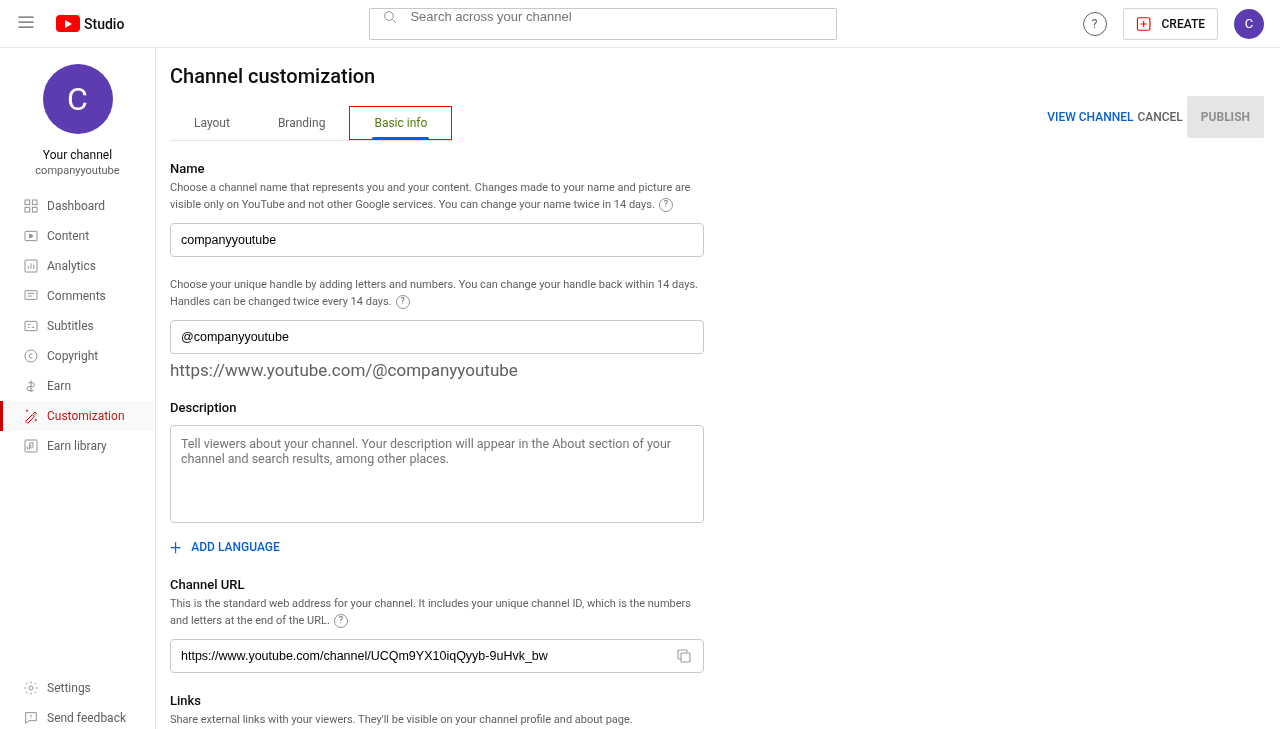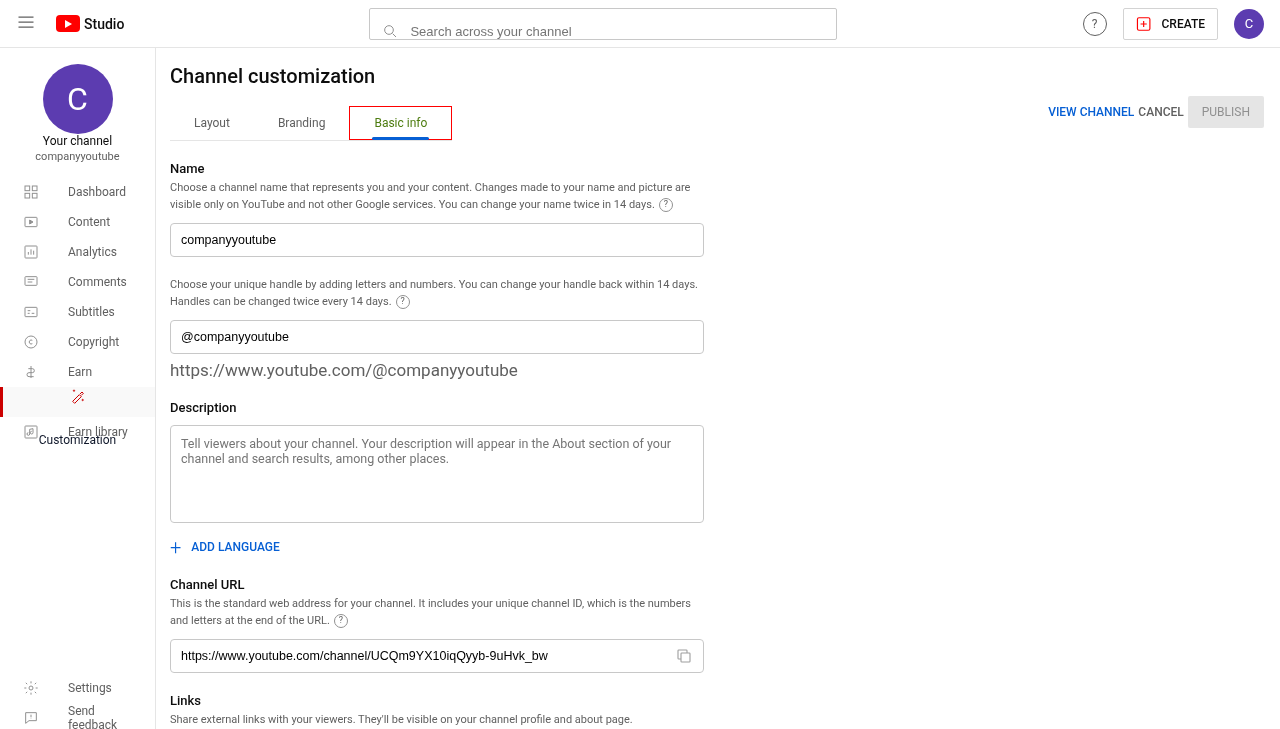--- a/index.html
+++ b/index.html
@@ -3,52 +3,52 @@
 <meta charset="utf-8">
 <style>
   * { box-sizing: border-box; margin: 0; padding: 0; }
   body { font-family: Roboto, Arial, sans-serif; font-size: 13px; color: #0d0d0d; background: #fff; }
   .header { height: 48px; display: flex; align-items: center; padding: 0 16px; border-bottom: 1px solid #e5e5e5; }
   .menu-icon { width: 24px; height: 24px; cursor: pointer; margin-right: 16px; }
   .logo { display: flex; align-items: center; font-weight: 500; font-size: 14px; }
   .yt-icon { width: 24px; height: 17px; background: #ff0000; border-radius: 4px; display: flex; align-items: center; justify-content: center; margin-right: 4px; }
   .yt-icon::after { content: ''; border-left: 7px solid #fff; border-top: 4px solid transparent; border-bottom: 4px solid transparent; margin-left: 1px; }
   .search-wrap { flex: 1; display: flex; justify-content: center; }
-  .search { width: 468px; height: 32px; border: 1px solid #c8c8c8; border-radius: 2px; display: flex; align-items: flex-end; padding: 0 12px; color: #606060; }
+  .search { width: 468px; height: 32px; border: 1px solid #c8c8c8; border-radius: 2px; display: flex; align-items: flex-start; padding: 0 12px; color: #606060; }
   .search svg { margin-right: 12px; flex-shrink: 0; }
   .search input { border: none; outline: none; flex: 1; font-size: 13px; }
   .header-right { display: flex; align-items: center; gap: 16px; }
   .help-icon { width: 24px; height: 24px; border: 1.5px solid #606060; border-radius: 50%; display: flex; align-items: center; justify-content: center; font-size: 12px; color: #606060; cursor: pointer; }
   .create-btn { height: 32px; border: 1px solid #d3d3d3; border-radius: 2px; display: flex; align-items: center; padding: 0 12px; font-size: 12px; font-weight: 500; cursor: pointer; gap: 6px; }
   .avatar { width: 30px; height: 30px; border-radius: 50%; background: #5c3cb0; color: #fff; display: flex; align-items: center; justify-content: center; font-size: 13px; cursor: pointer; }
   .body { display: flex; height: calc(100vh - 40px); }
   .sidebar { width: 156px; border-right: 1px solid #e5e5e5; display: flex; flex-direction: column; }
   .channel-block { display: flex; flex-direction: column; align-items: center; padding: 16px 0 14px; }
   .big-avatar { width: 70px; height: 70px; border-radius: 50%; background: #5c3cb0; color: #fff; display: flex; align-items: center; justify-content: center; font-size: 32px; cursor: pointer; }
-  .your-channel { font-size: 12px; }
+  .your-channel { font-size: 12px; margin-top: 14px; }
   .channel-handle { font-size: 11px; color: #606060; margin-top: 2px; }
   .nav { flex: 1; }
-  .nav-item { height: 30px; display: flex; align-items: center; padding: 0 22px; font-size: 12px; color: #606060; cursor: pointer; gap: 28px; }
-  .nav-item.active { color: #0f172a; background: #f9f9f9; flex-direction: column; }
+  .nav-item { height: 30px; display: flex; align-items: center; padding: 0 22px; font-size: 12px; color: #606060; cursor: pointer; gap: 7px; }
+  .nav-item.active { color: #b91c1c; background: #f9f9f9; }
   .nav-item.active::before { content: ''; position: absolute; left: 0; width: 3px; height: 30px; background: #cc0000; }
   .nav-item .ico { width: 18px; height: 18px; display: flex; align-items: center; justify-content: center; flex-shrink: 0; position: relative; }
   .nav-bottom { padding-bottom: 4px; margin-top: 20px; }
   .main { flex: 1; overflow-y: auto; padding: 0 0 40px 0; position: relative; }
   .main-inner { padding-left: 14px; }
   .page-head { display: flex; justify-content: space-between; align-items: flex-start; padding: 16px 16px 0 0; }
   .page-title { font-size: 20px; font-weight: 500; }
   .tabs { display: flex; margin-top: 18px; border-bottom: 1px solid #e5e5e5; }
   .tab { padding: 0 24px; height: 34px; display: flex; align-items: center; font-size: 12px; color: #606060; cursor: pointer; position: relative; }
   .tab.active { color: #4d7c0f; }
   .tab.active::after { content: ''; position: absolute; left: 22px; right: 22px; bottom: -1px; height: 3px; background: #065fd4; border-radius: 2px; }
   .tab.highlighted { border: 1.5px solid #ff0000; }
   .actions { display: flex; align-items: center; gap: 4px; margin-top: 32px; }
   .act-link { font-size: 12px; font-weight: 500; color: #065fd4; cursor: pointer; }
   .act-cancel { font-size: 12px; font-weight: 500; color: #606060; cursor: pointer; }
-  .act-publish { font-size: 12px; font-weight: 400; color: #909090; background: #e5e5e5; height: 32px; padding: 0 14px; border-radius: 2px; display: flex; align-items: center; cursor: pointer; }
+  .act-publish { font-size: 12px; font-weight: 700; color: #909090; background: #e5e5e5; height: 42px; padding: 0 14px; border-radius: 2px; display: flex; align-items: center; cursor: pointer; }
   .section { margin-top: 20px; max-width: 534px; }
   .sec-title { font-size: 13px; font-weight: 500; margin-bottom: 4px; }
   .sec-desc { font-size: 11px; color: #606060; line-height: 1.5; }
   .help-inline { display: inline-flex; width: 14px; height: 14px; border: 1px solid #909090; border-radius: 50%; align-items: center; justify-content: center; font-size: 9px; color: #606060; margin-left: 4px; vertical-align: middle; cursor: pointer; }
   .input-box { margin-top: 10px; width: 534px; height: 34px; border: 1px solid #c8c8c8; border-radius: 4px; padding: 0 10px; display: flex; align-items: center; }
   .input-box input { border: none; outline: none; flex: 1; font-size: 12.5px; }
   .url-preview { font-size: 17px; color: #606060; margin-top: 6px; }
   .textarea-box { margin-top: 10px; width: 534px; height: 98px; border: 1px solid #c8c8c8; border-radius: 4px; padding: 10px; }
   .textarea-box textarea { border: none; outline: none; width: 100%; height: 100%; resize: none; font-size: 12.5px; font-family: inherit; color: #606060; }
   .add-btn { margin-top: 14px; display: flex; align-items: center; gap: 10px; color: #065fd4; font-size: 12px; font-weight: 500; cursor: pointer; }

